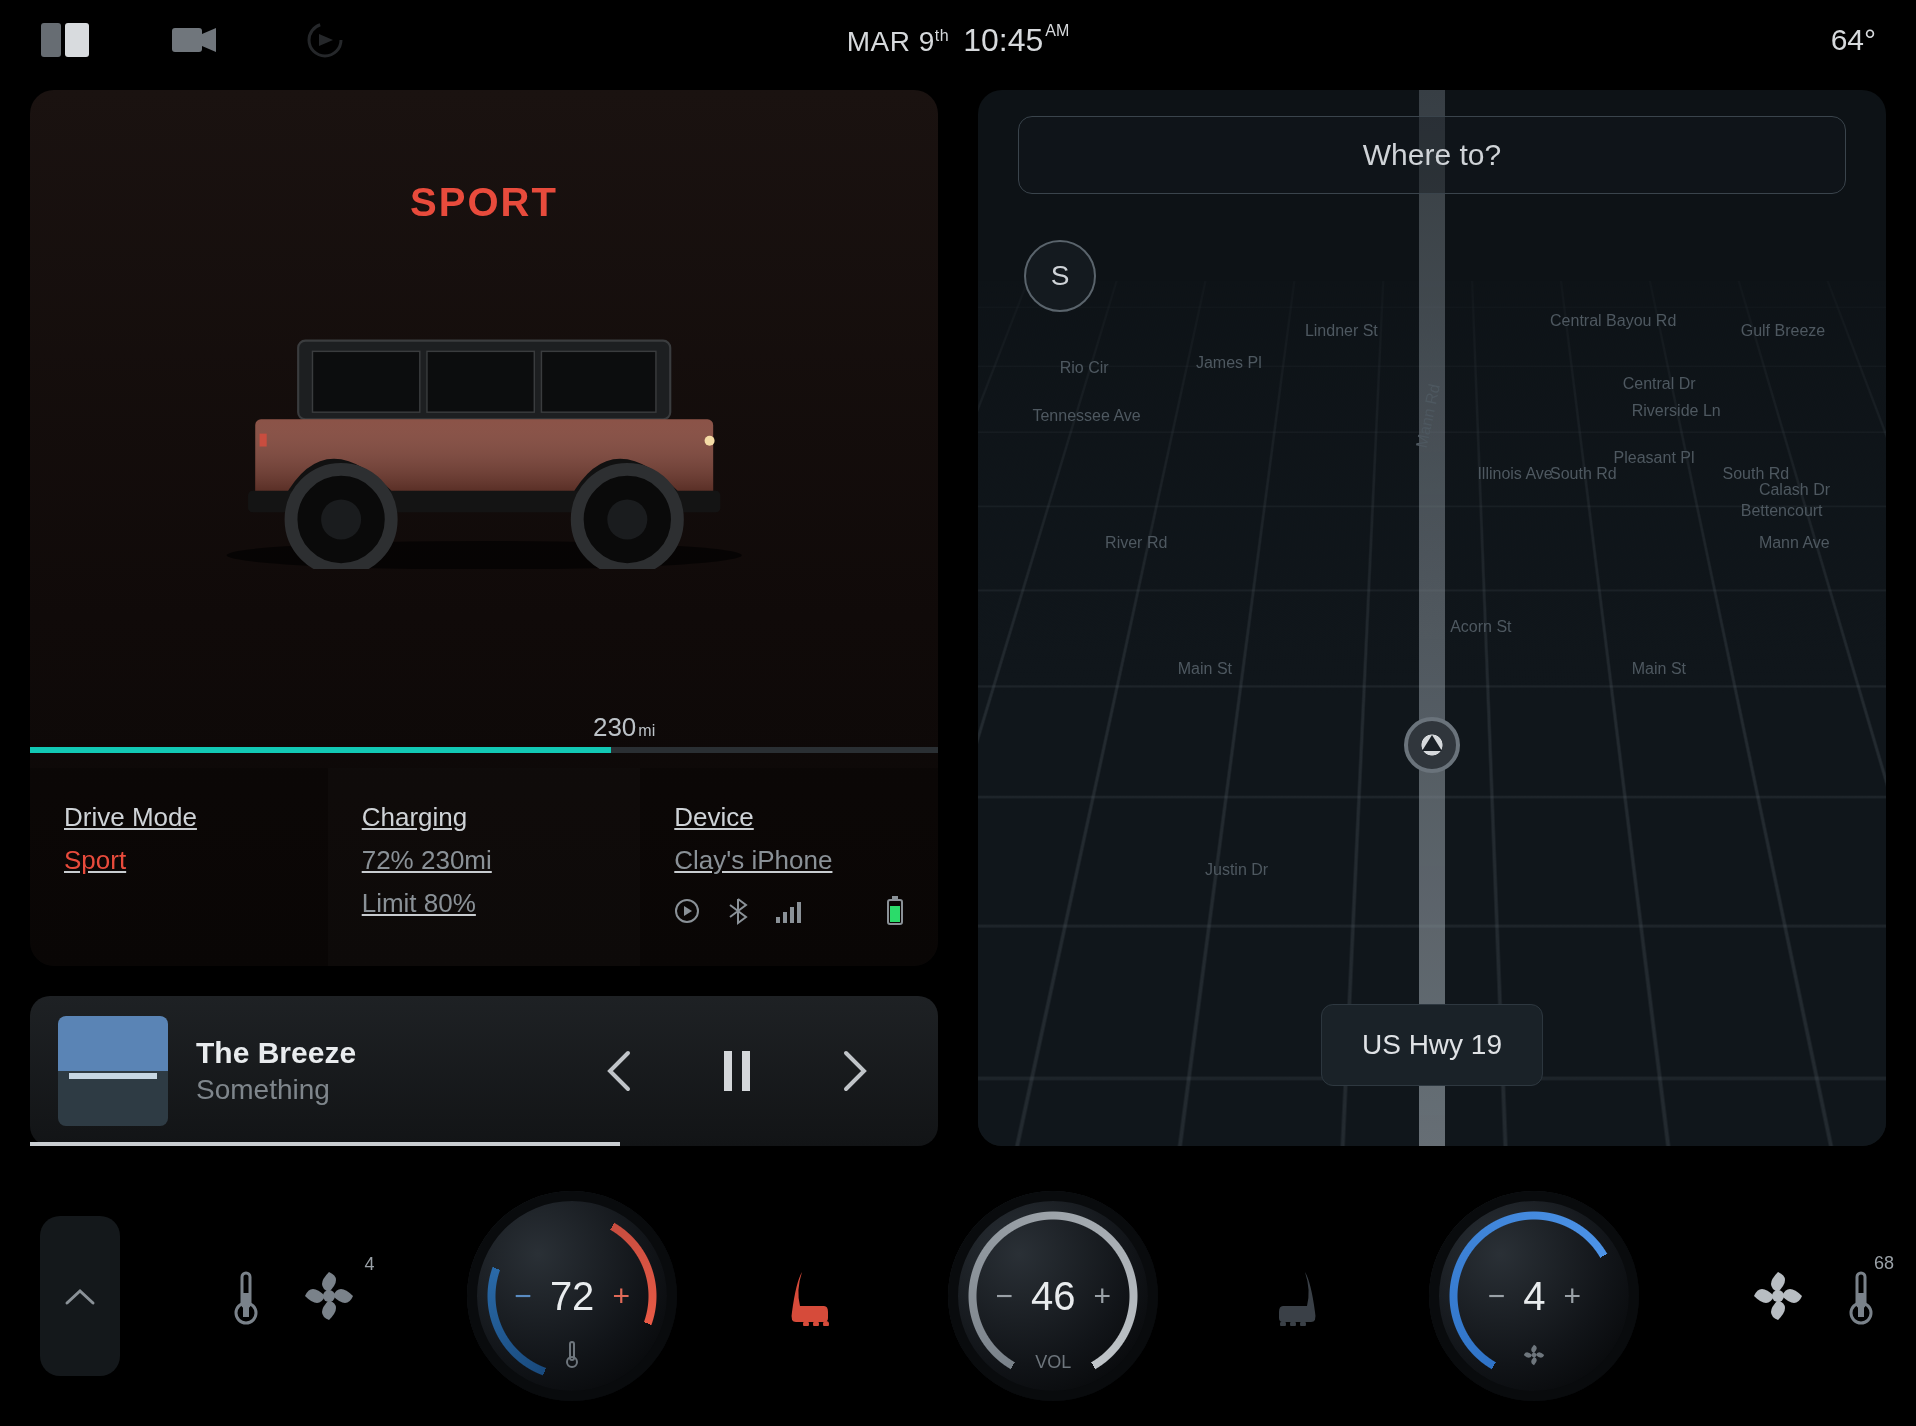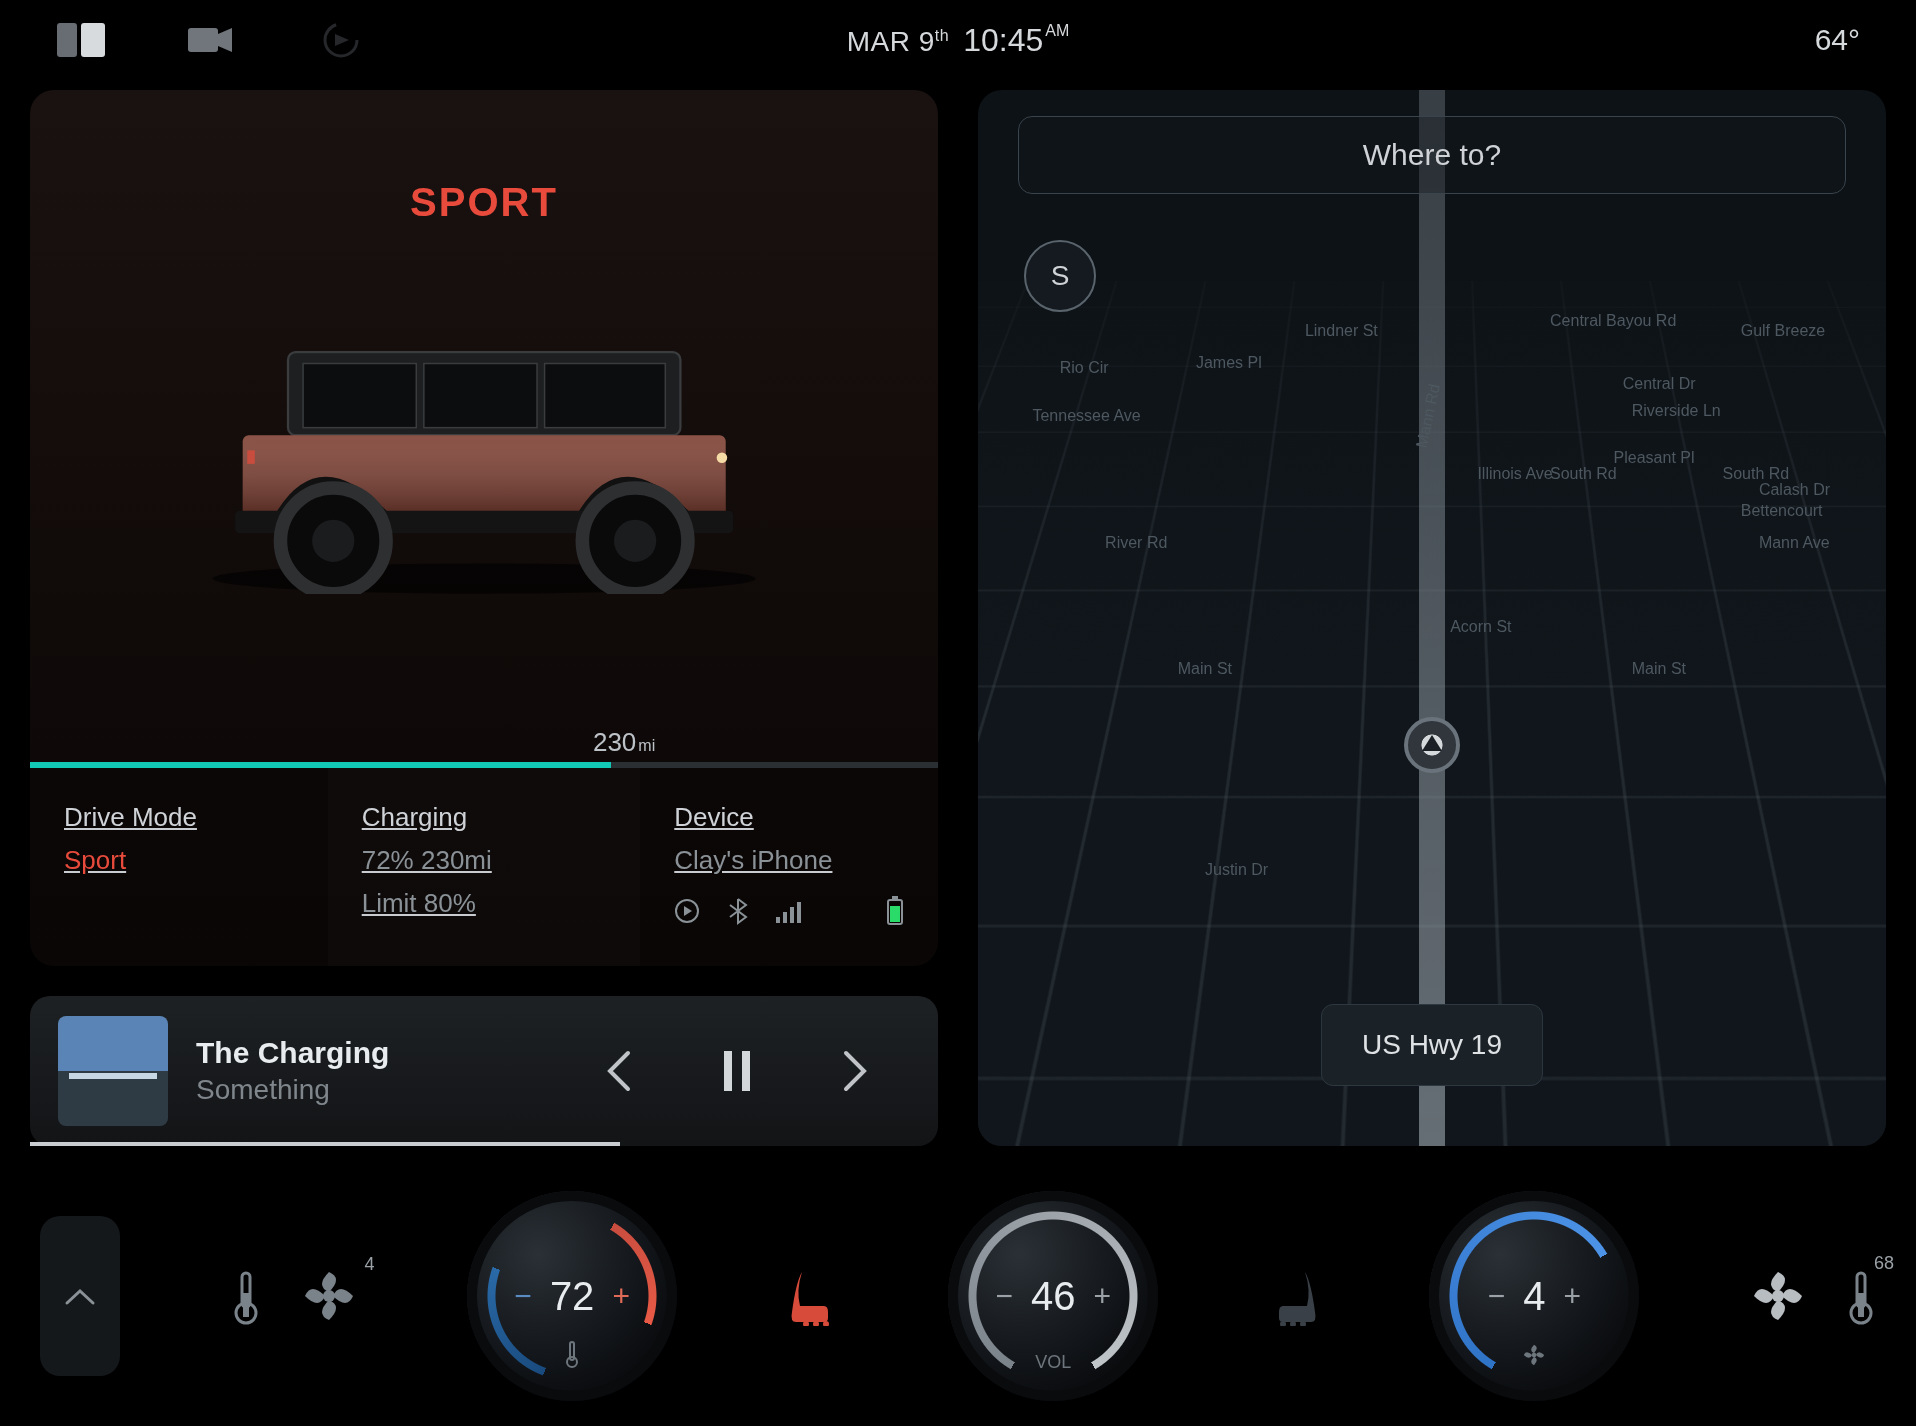--- a/index.html
+++ b/index.html
@@ -11,21 +11,21 @@
     overflow: hidden;
   }
   body { transform-origin: top left; }
 
   
   .statusbar {
     position: absolute;
     left: 0; right: 0; top: 0;
     height: 80px;
     display: flex; align-items: center;
-    padding: 0 56px;
+    padding: 0 40px;
     color: #d6d9dc;
     font-size: 28px;
   }
   .sb-left { display: flex; gap: 80px; align-items: center; }
   .sb-left .sb-icon { width: 50px; height: 40px; display:flex; align-items:center; justify-content:center; }
   .sb-center {
     position: absolute; left: 50%; transform: translateX(-50%);
     display: flex; align-items: baseline; gap: 14px;
     font-weight: 500;
   }
@@ -46,21 +46,21 @@
 
   
   .left-col { display:flex; flex-direction:column; gap: 30px; }
 
   .vehicle-card {
     background: linear-gradient(180deg,#1a1210 0%, #100a09 60%, #0b0807 100%);
     border-radius: 24px;
     position: relative;
     flex: 1;
     overflow: hidden;
-    display: flex; flex-direction: column;
+    display: flex; flex-direction: column; gap: 15px;
   }
   .mode-label {
     position: absolute; top: 90px; left: 50%; transform: translateX(-50%);
     color: #e84b3c; font-size: 40px; font-weight: 700; letter-spacing: 2px;
   }
   .vehicle-art {
     flex: 1;
     position: relative;
     margin-top: 30px;
   }
@@ -389,21 +389,21 @@
                 </svg>
               </span>
           </div>
         </div>
       </div>
     </div>
 
     <div class="media-bar">
       <div class="album"></div>
       <div class="track-info">
-        <div class="artist">The Charging</div>
+        <div class="artist">The Breeze</div>
         <div class="title">Something</div>
       </div>
       <div class="media-ctrls">
         <span>
           <svg width="28" height="44" viewBox="0 0 28 44">
               <path d="M24 4 L6 22 L24 40" fill="none" stroke="#c0c4c8" stroke-width="4" stroke-linecap="round"></path>
             </svg>
         </span>
         <span>
           <svg width="30" height="44" viewBox="0 0 30 44">

